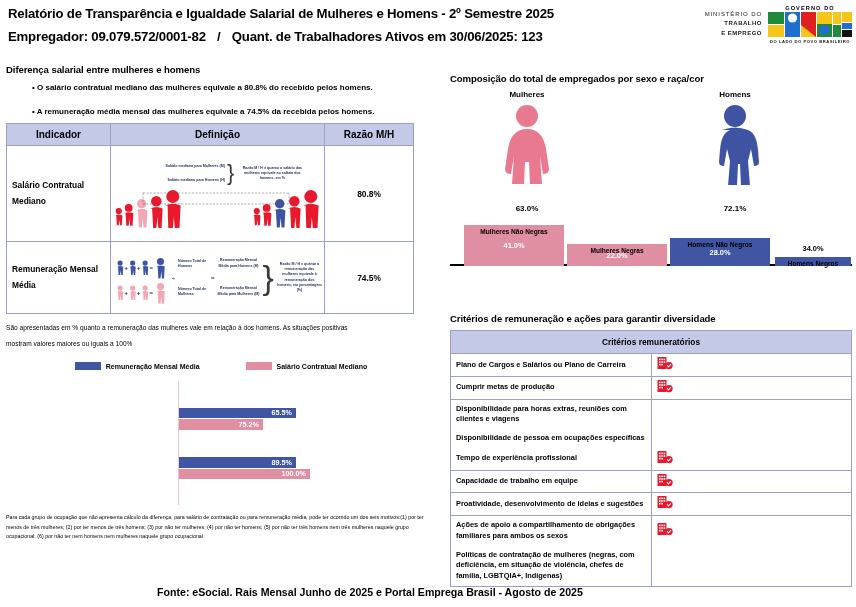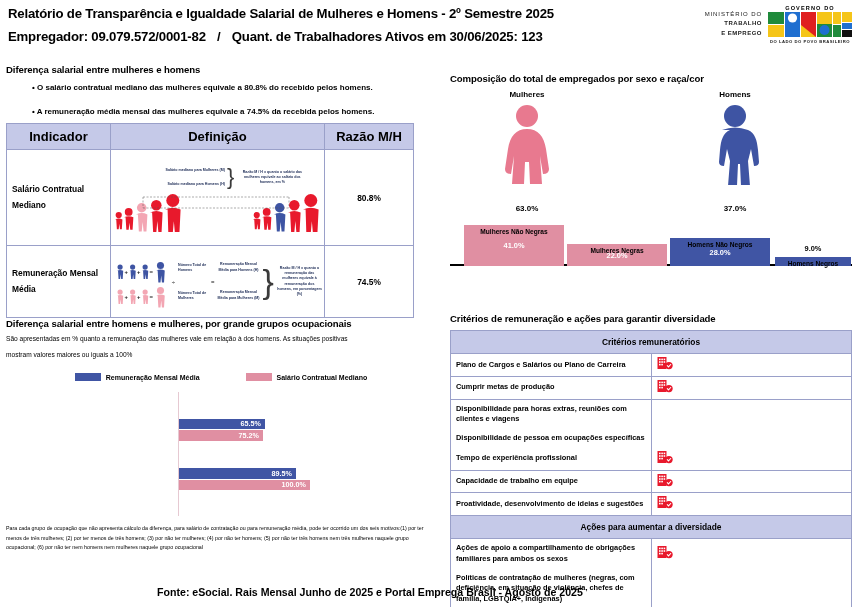--- a/index.html
+++ b/index.html
@@ -27,21 +27,21 @@
   .gov-bottom{font-size:4.2px;font-weight:bold;letter-spacing:0.5px;margin-top:1px;color:#222;}
   .brasil-svg{display:block;}
 
   
   .sec-title{font-size:9.6px;font-weight:bold;letter-spacing:-0.1px;}
   .bullet{font-size:8px;font-weight:bold;}
 
   
   #left-top{position:absolute;left:6px;top:64px;width:412px;}
   #tbl-indicador{border-collapse:collapse;width:407px;margin-top:7px;table-layout:fixed;}
-  #tbl-indicador th{background:#c5c9e8;border:1px solid #9aa0c9;font-size:13px;font-weight:bold;padding:5px 2px;text-align:center;}
+  #tbl-indicador th{background:#c5c9e8;border:1px solid #9aa0c9;font-size:10px;font-weight:bold;padding:5px 2px;text-align:center;}
   #tbl-indicador td{border:1px solid #9aa0c9;font-size:8.4px;vertical-align:middle;}
   .ind-name{font-weight:bold;padding:6px 5px;line-height:1.9;}
   .ind-ratio{text-align:center;font-weight:bold;font-size:10px;}
   .ind-def{padding:2px;}
 
   .micro{font-size:3.6px;font-weight:bold;line-height:1.35;color:#1b2a55;}
   .micro-c{font-size:3.6px;font-weight:bold;line-height:1.4;color:#1b2a55;text-align:center;}
   .brace{font-size:22px;color:#3b3b3b;font-weight:300;line-height:0.8;}
 
   
@@ -278,21 +278,20 @@
               <div class="micro-c" style="width:54px;">Razão M / H = quanto a remuneração das mulheres equivale à remuneração dos homens, em porcentagem (%)</div>
             </div>
           </td>
           <td class="ind-ratio">74.5%</td>
         </tr>
       </tbody>
     </table>
   </div>
 
   <div id="left-bottom">
-    <div class="sec-title">Diferença salarial entre homens e mulheres, por grande grupos ocupacionais</div>
     <div class="sub-note">São apresentadas em % quanto a remuneração das mulheres vale em relação à dos homens. As situações positivas</div>
     <div class="sub-note">mostram valores maiores ou iguais a 100%</div>
 
     <div class="legend">
       <div class="legend-item">
         <span class="legend-sw bar-blue"></span>
         <span class="legend-lb">Remuneração Mensal Média</span>
       </div>
       <div class="legend-item">
         <span class="legend-sw bar-pink"></span>
@@ -303,21 +302,21 @@
     <div class="occ-chart">
       <div class="occ-axis"></div>
 
       <div class="occ-row">
         
       </div>
 
       <div class="occ-row">
 
         <div class="occ-bars">
-          <div class="occ-bar bar-blue" style="width:86px;">
+          <div class="occ-bar bar-blue" style="width:86px;padding-left:31px;">
               <span>65.5%</span>
             </div>
           <div class="occ-bar bar-pink" style="width:84px;">
               <span>75.2%</span>
             </div>
         </div>
       </div>
 
       <div class="occ-row">
         
@@ -355,21 +354,21 @@
         </svg>
         <div class="comp-pct">63.0%</div>
       </div>
 
       <div class="comp-col" style="left:256px;">
         <div class="comp-head">Homens</div>
         <svg width="58" height="82" viewBox="0 0 58 82">
           <circle cx="29" cy="13" r="11" fill="#3e54a3"></circle>
           <path d="M16 27 q13 -5 26 0 c7 3 9 10 10 20 l1 12 q0 4 -5 4 l-3 -17 l-3 12 l2 25 h-9 l-1 -22 h-2 l-1 22 h-9 l2 -25 l-3 -12 l-3 17 q-5 0 -5 -4 l1 -12 c1 -10 3 -17 10 -20 z" fill="#3e54a3"></path>
         </svg>
-        <div class="comp-pct">37.0%</div>
+        <div class="comp-pct">72.1%</div>
       </div>
     </div>
 
     <div class="race-chart">
       <div class="race-base"></div>
 
       <div class="race-col" style="left:14px;width:100px;">
         <div class="race-bar bar-pink" style="height:41px;">
             <span>41.0%</span>
           </div>
@@ -385,21 +384,21 @@
 
       <div class="race-col" style="left:220px;width:100px;">
         <div class="race-bar bar-blue" style="height:28px;">
             <span>28.0%</span>
           </div>
         <div class="race-lb">Homens Não Negros</div>
       </div>
 
       <div class="race-col" style="left:325px;width:76px;">
         <div class="race-bar bar-blue outside" style="height:9px;">
-            <span>9.0%</span>
+            <span>34.0%</span>
           </div>
         <div class="race-lb">Homens Negros</div>
       </div>
     </div>
   </div>
 
   <div id="right-bottom">
     <div class="sec-title">Critérios de remuneração e ações para garantir diversidade</div>
 
     <table id="tbl-criterios">
@@ -516,23 +515,20 @@
                   <rect x="6.6" y="5.2" width="1.6" height="1.6"></rect>
                   <rect x="2" y="7.8" width="1.6" height="1.6"></rect>
                   <rect x="4.3" y="7.8" width="1.6" height="1.6"></rect>
                 </g>
               <circle cx="12" cy="9.6" r="3.7" fill="#e8192c"></circle>
               <path d="M10.3 9.7 l1.2 1.2 l2.2 -2.4" stroke="#fff" stroke-width="1.1" fill="none" stroke-linecap="round"></path>
             </svg>
           </td>
         </tr>
 
-        <tr>
-          <td class="sec" colspan="2">Ações para aumentar a diversidade</td>
-        </tr>
 
         <tr>
           <td style="border-bottom:none;">Ações de apoio a compartilhamento de obrigações familiares para ambos os sexos</td>
           <td class="mark" style="border-bottom:none;">
             <svg class="ico-check" viewBox="0 0 16 14">
               <rect x="0.5" y="1" width="9" height="12" fill="#e8192c"></rect>
               <g fill="#fff">
                   <rect x="2" y="2.6" width="1.6" height="1.6"></rect>
                   <rect x="4.3" y="2.6" width="1.6" height="1.6"></rect>
                   <rect x="6.6" y="2.6" width="1.6" height="1.6"></rect>

